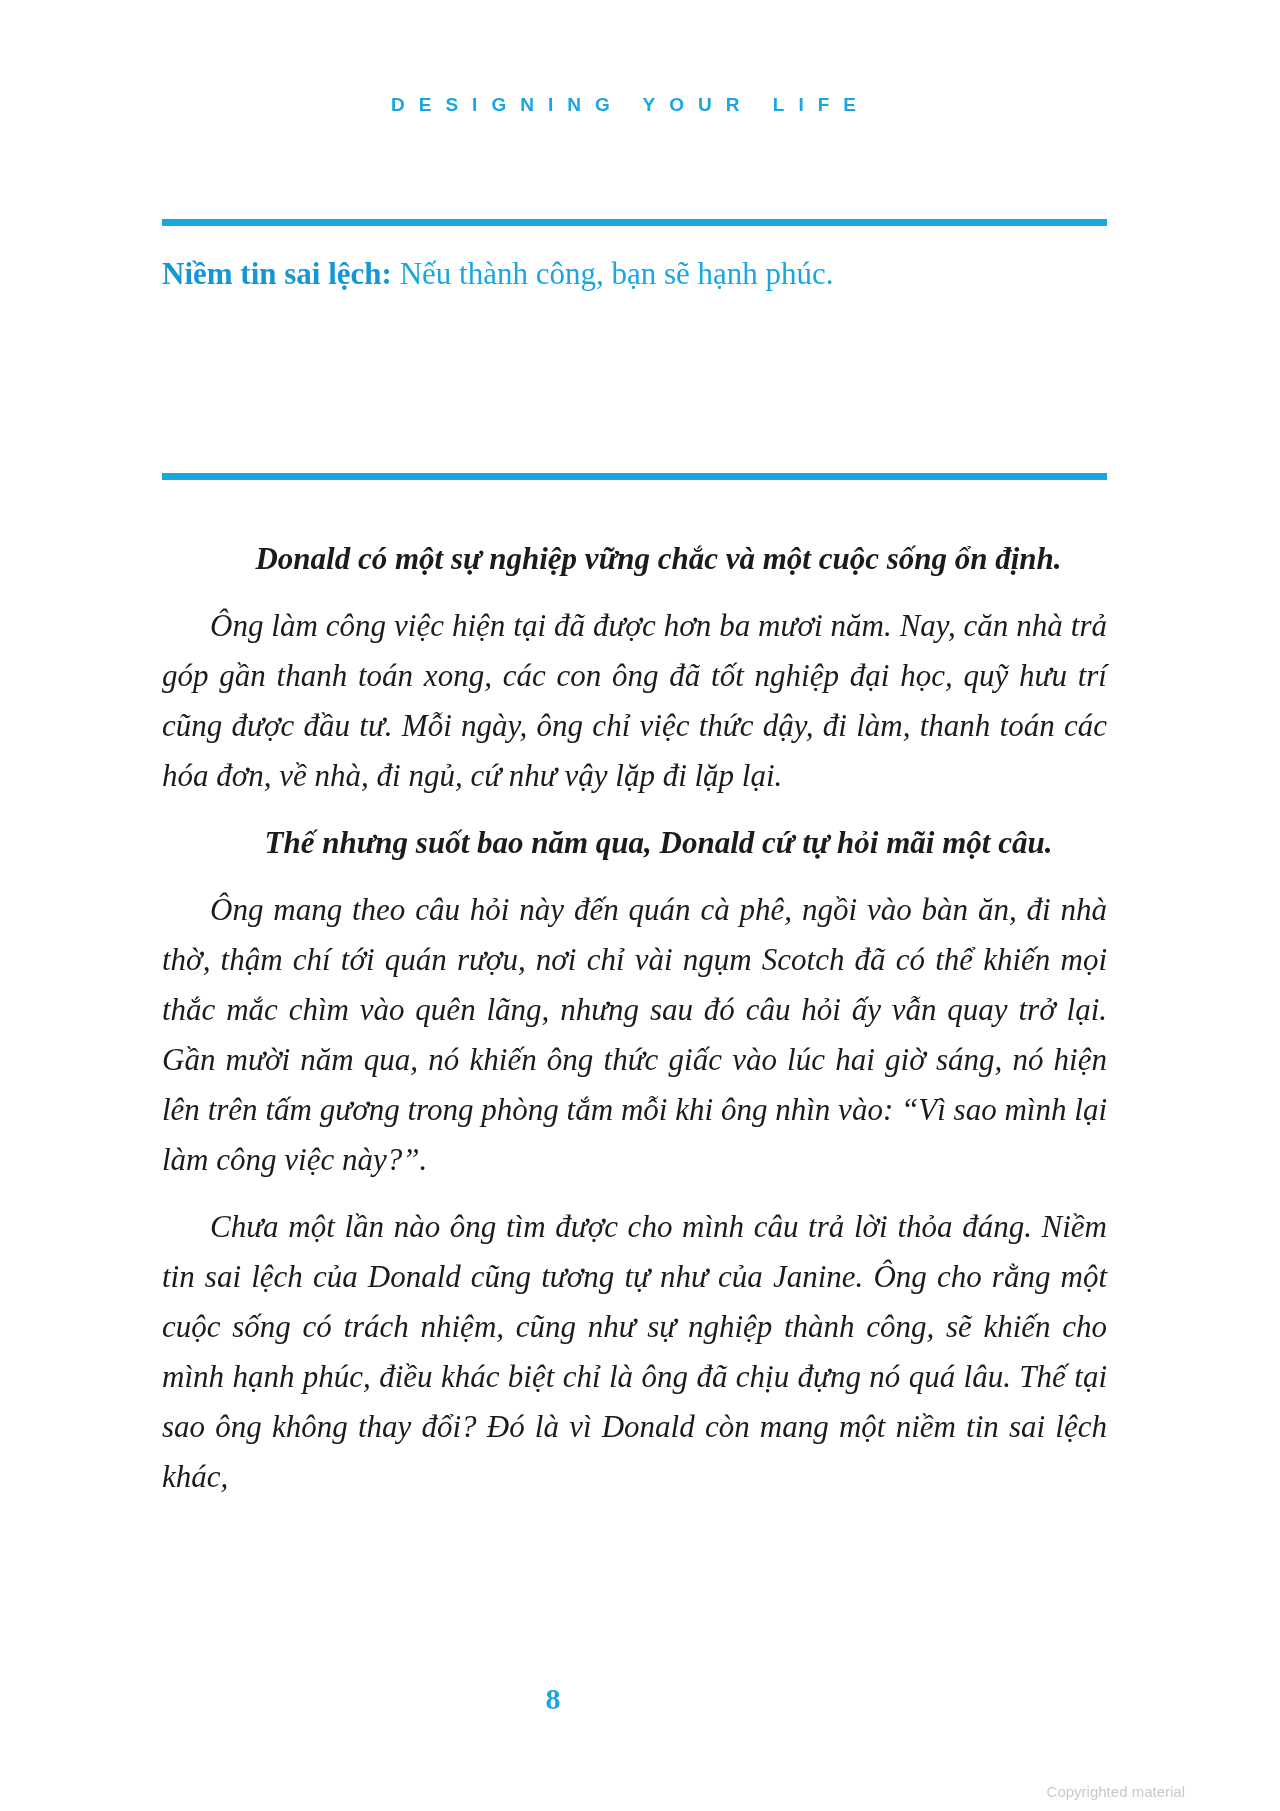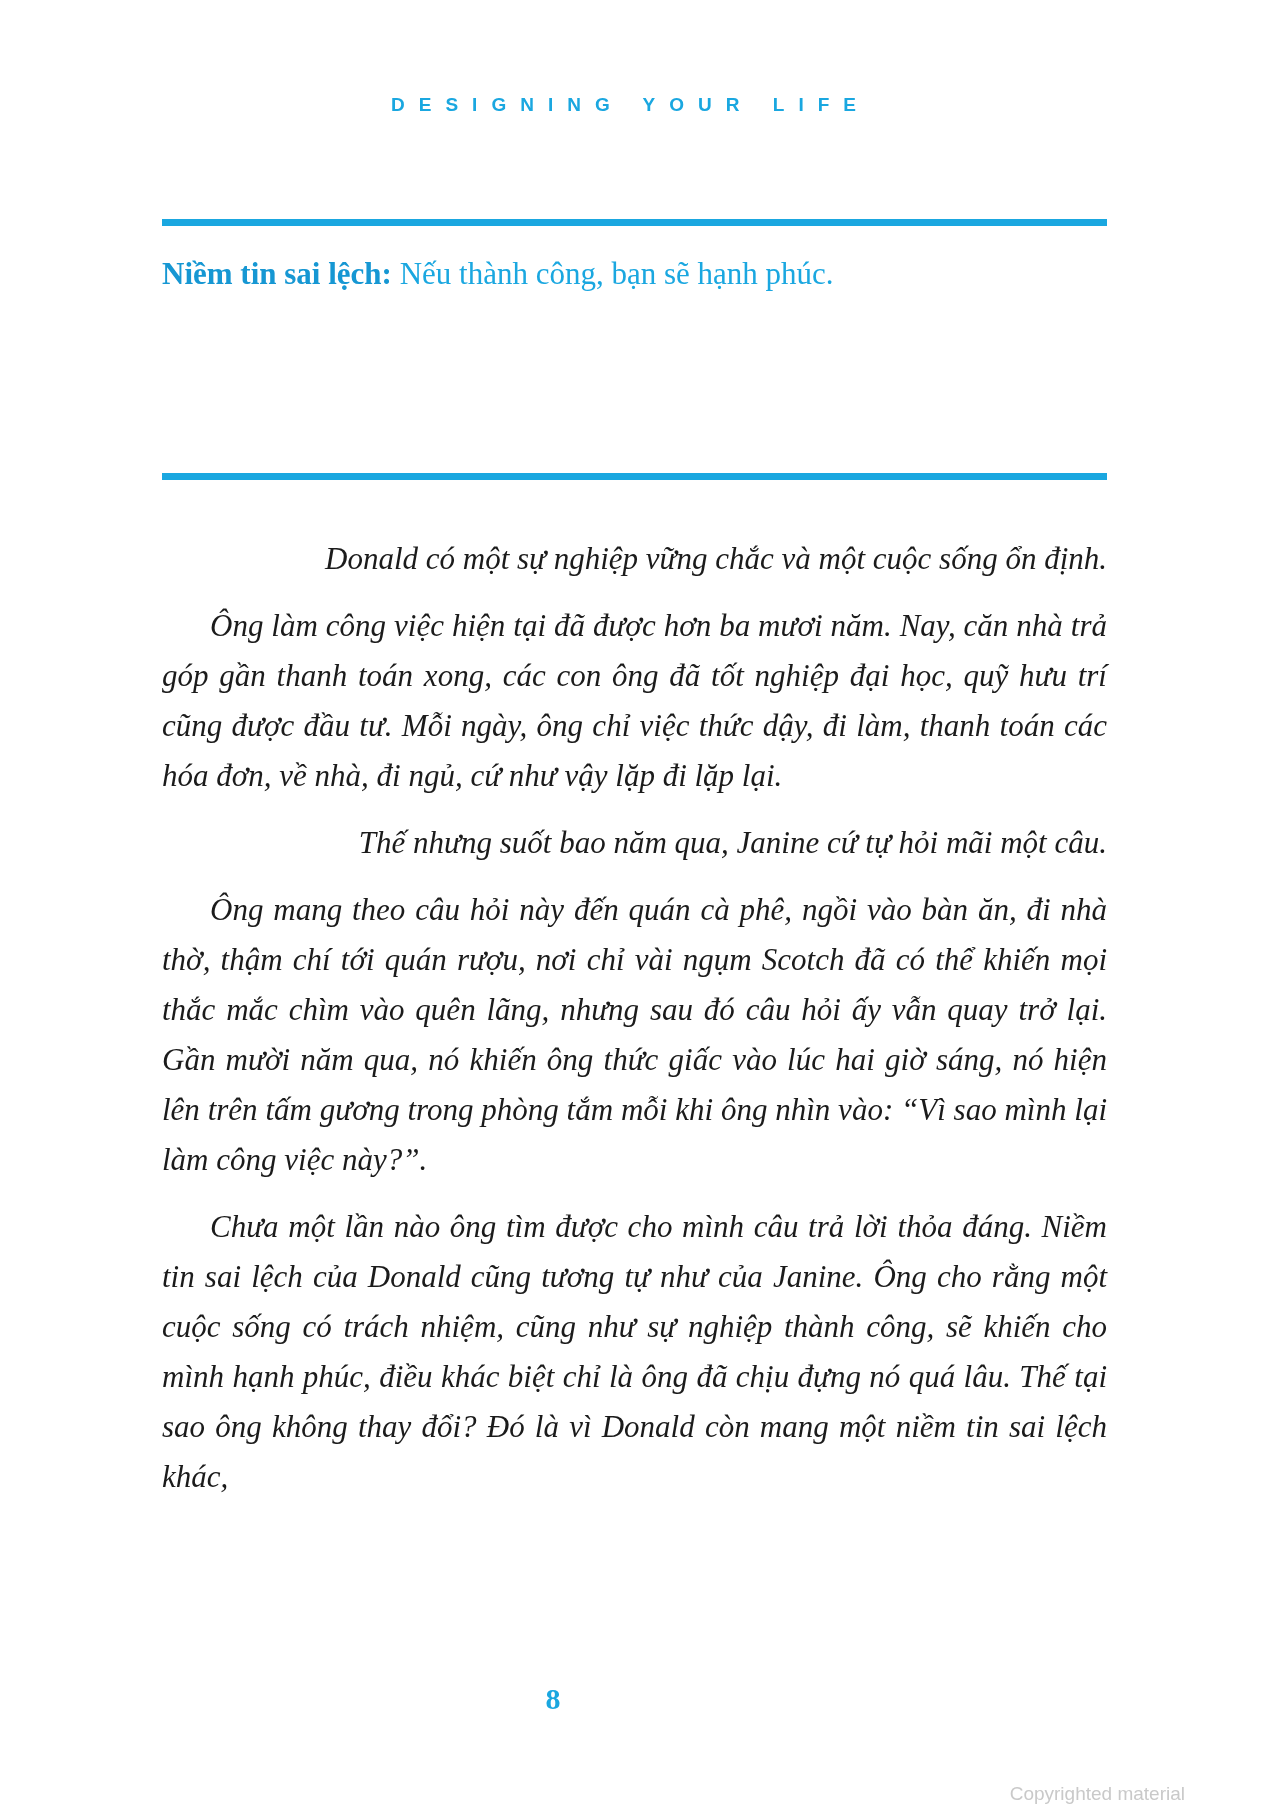--- a/index.html
+++ b/index.html
@@ -58,40 +58,41 @@
     line-height: 50px;
     text-align: justify;
   }
   .body-text p {
     text-indent: 48px;
     margin-bottom: 17px;
     font-style: italic;
   }
   .body-text p.italic {
     font-style: italic;
-    text-align: right;
+    text-align: center;
+    font-weight: bold;
   }
 
   .page-number {
     position: absolute;
     top: 1682px;
     left: 0;
     width: 1106px;
     text-align: center;
     font-size: 30px;
     font-weight: bold;
     color: #1aa7e0;
   }
 
   .watermark {
     position: absolute;
     top: 1783px;
     right: 95px;
     font-family: "Liberation Sans", sans-serif;
-    font-size: 19px;
+    font-size: 15px;
     color: #c9c9c9;
   }
 </style>
 </head>
 <body>
 
 <div class="running-header">DESIGNING YOUR LIFE</div>
 
 <div class="rule rule-top"></div>
 
@@ -100,20 +101,20 @@
     <span class="callout-label">Niềm tin sai lệch:</span>
     <span>Nếu thành công, bạn sẽ hạnh phúc.</span>
   </div>
 </div>
 
 <div class="rule rule-bottom"></div>
 
 <div class="body-text">
   <p class="italic">Donald có một sự nghiệp vững chắc và một cuộc sống ổn định.</p>
   <p>Ông làm công việc hiện tại đã được hơn ba mươi năm. Nay, căn nhà trả góp gần thanh toán xong, các con ông đã tốt nghiệp đại học, quỹ hưu trí cũng được đầu tư. Mỗi ngày, ông chỉ việc thức dậy, đi làm, thanh toán các hóa đơn, về nhà, đi ngủ, cứ như vậy lặp đi lặp lại.</p>
-  <p class="italic">Thế nhưng suốt bao năm qua, Janine cứ tự hỏi mãi một câu.</p>
+  <p class="italic">Thế nhưng suốt bao năm qua, Donald cứ tự hỏi mãi một câu.</p>
   <p>Ông mang theo câu hỏi này đến quán cà phê, ngồi vào bàn ăn, đi nhà thờ, thậm chí tới quán rượu, nơi chỉ vài ngụm Scotch đã có thể khiến mọi thắc mắc chìm vào quên lãng, nhưng sau đó câu hỏi ấy vẫn quay trở lại. Gần mười năm qua, nó khiến ông thức giấc vào lúc hai giờ sáng, nó hiện lên trên tấm gương trong phòng tắm mỗi khi ông nhìn vào: “Vì sao mình lại làm công việc này?”.</p>
   <p>Chưa một lần nào ông tìm được cho mình câu trả lời thỏa đáng. Niềm tin sai lệch của Donald cũng tương tự như của Janine. Ông cho rằng một cuộc sống có trách nhiệm, cũng như sự nghiệp thành công, sẽ khiến cho mình hạnh phúc, điều khác biệt chỉ là ông đã chịu đựng nó quá lâu. Thế tại sao ông không thay đổi? Đó là vì Donald còn mang một niềm tin sai lệch khác,</p>
 </div>
 
 <div class="page-number">8</div>
 
 <div class="watermark">Copyrighted material</div>
 
 </body></html>

